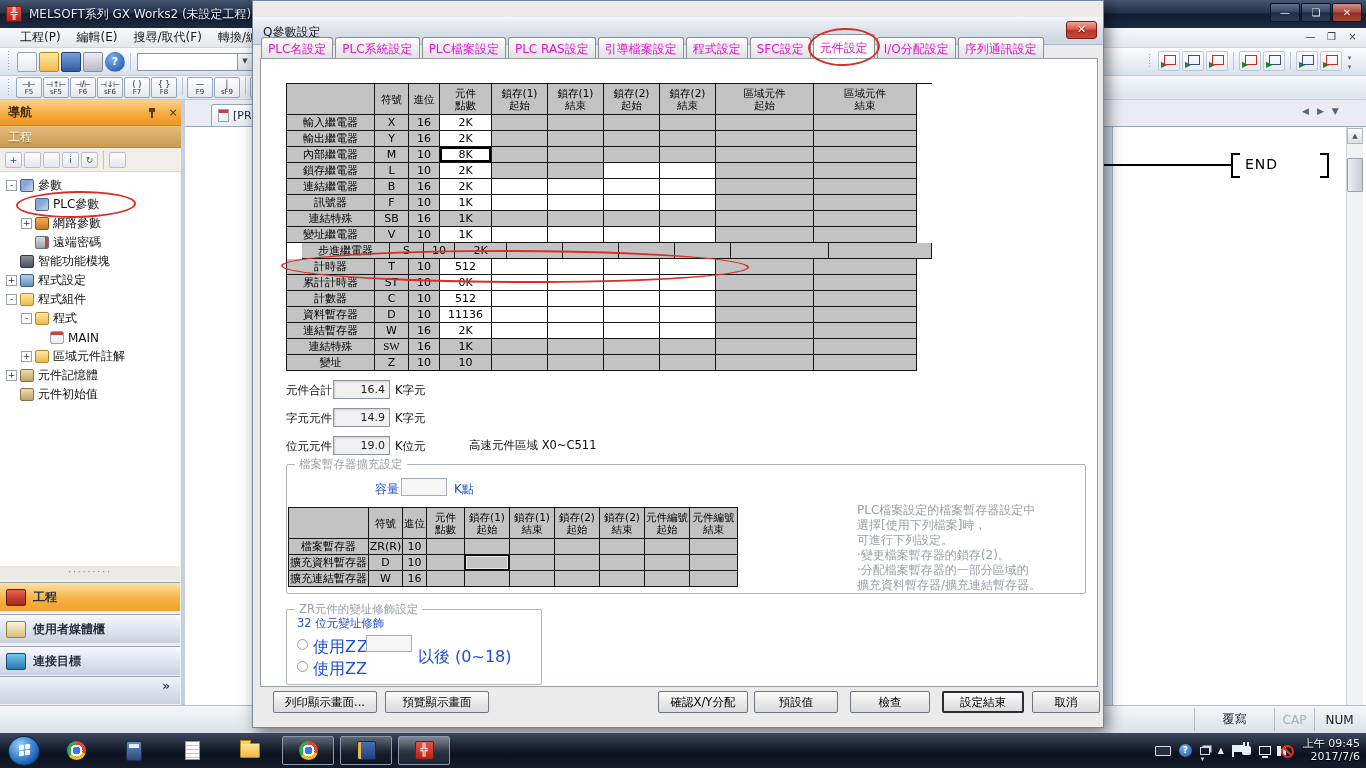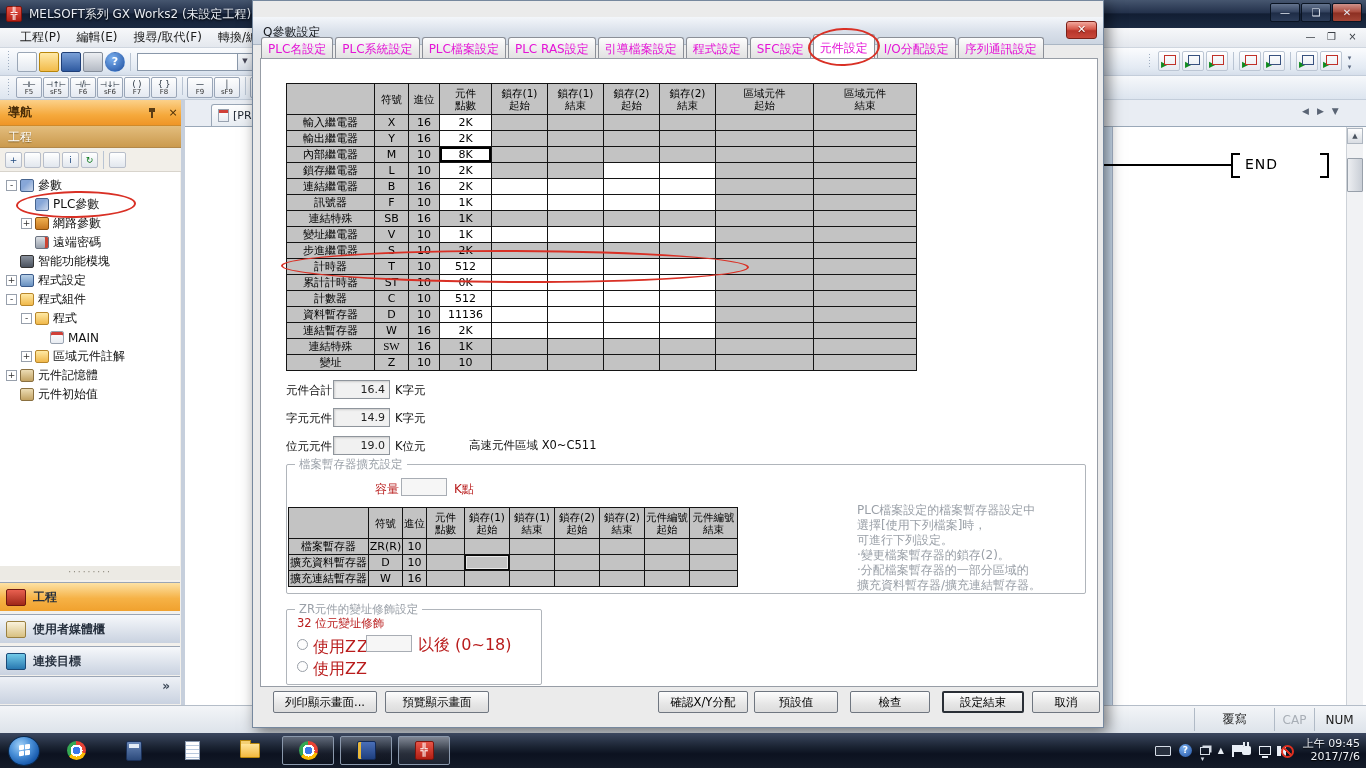--- a/index.html
+++ b/index.html
@@ -155,21 +155,21 @@
 .focused{box-shadow:inset 0 0 0 2px #000,inset 0 0 0 3px #fff}
 .fcell-focus{box-shadow:inset 0 0 0 1px #0a0a0a,inset 0 0 0 2px #e8e8e8}
 
 .total-label,.total-unit{position:absolute;font-size:11.5px;color:#111}
 .total-box{position:absolute;width:57px;height:19px;border:1px solid #8f959c;background:#f1f1f1;font-size:11px;text-align:right;padding:2px 4px 0 0;color:#222;box-shadow:inset 1px 1px 2px rgba(0,0,0,.15)}
 #info-lines{position:absolute;left:216px;top:371px;font-size:11.5px;line-height:13.5px;color:#0c0c0c}
 #highspeed{position:absolute;left:216px;top:437px;font-size:11.5px;color:#0c0c0c}
 
 .groupbox{position:absolute;border:1px solid #b0b5bb;border-radius:2px}
 .grouptitle{position:absolute;left:8px;top:-8px;background:#fff;padding:0 4px;font-size:11.5px;color:#9aa0a8}
-.gray-text{color:#b91c1c}
+.gray-text{color:#1d4ed8}
 #file-group{left:33px;top:463px;width:800px;height:130px}
 #cap-label{position:absolute;left:88px;top:16px;font-size:12px}
 #cap-input{position:absolute;left:114px;top:13px;width:46px;height:18px;border:1px solid #a8adb4;background:#f6f6f6}
 #cap-unit{position:absolute;left:167px;top:16px;font-size:12px}
 #file-table{position:absolute;left:1px;top:42px;border-top:1px solid #141414;border-left:1px solid #141414}
 #file-note{position:absolute;left:570px;top:38px;width:228px;font-size:12px;line-height:15px;color:#9aa0a8}
 #zr-group{left:33px;top:608px;width:256px;height:76px}
 #zr-sub{position:absolute;left:10px;top:6px;font-size:11.5px}
 .radio{position:absolute;width:11px;height:11px;border:1px solid #9aa0a8;border-radius:50%;background:#fdfdfd}
 .zr-lbl{position:absolute;font-size:16px}
@@ -543,21 +543,21 @@
         <div class="dt-cell gray" style="width: 31px;">10</div>
         <div class="dt-cell white" style="width: 52px;">1K</div>
         <div class="dt-cell white" style="width: 56px;"></div>
         <div class="dt-cell white" style="width: 56px;"></div>
         <div class="dt-cell white" style="width: 56px;"></div>
         <div class="dt-cell white" style="width: 56px;"></div>
         <div class="dt-cell gray" style="width: 98px;"></div>
         <div class="dt-cell gray" style="width: 103px;"></div>
       </div>
       <div class="dt-row">
-        <div class="dt-cell gray" style="width: 88px;">步進繼電器</div>
+        <div class="dt-cell gray" style="width: 88px; margin-left: 15px;">步進繼電器</div>
         <div class="dt-cell gray" style="width: 34px;">S</div>
         <div class="dt-cell gray" style="width: 31px;">10</div>
         <div class="dt-cell gray" style="width: 52px;">2K</div>
         <div class="dt-cell gray" style="width: 56px;"></div>
         <div class="dt-cell gray" style="width: 56px;"></div>
         <div class="dt-cell gray" style="width: 56px;"></div>
         <div class="dt-cell gray" style="width: 56px;"></div>
         <div class="dt-cell gray" style="width: 98px;"></div>
         <div class="dt-cell gray" style="width: 103px;"></div>
       </div>
@@ -731,21 +731,21 @@
       </div>
   </div>
 
   <div id="zr-group" class="groupbox">
     <div class="grouptitle">ZR元件的變址修飾設定</div>
     <div id="zr-sub" class="gray-text">32 位元變址修飾</div>
     <div class="radio" style="left:10px;top:29px"></div>
     <div class="zr-lbl gray-text" style="left:26px;top:27px">使用Z</div>
     <div class="zr-lbl gray-text" style="left:70px;top:27px">Z</div>
     <div id="zr-input"></div>
-    <div class="zr-lbl gray-text" style="left:131px;top:25px">以後 (0~18)</div>
+    <div class="zr-lbl gray-text" style="left:131px;top:37px">以後 (0~18)</div>
     <div class="radio" style="left:10px;top:51px"></div>
     <div class="zr-lbl gray-text" style="left:26px;top:49px">使用ZZ</div>
   </div>
 
   <div id="footer">
       <div class="btn" style="left: 20px; width: 104px;">列印顯示畫面...</div>
       <div class="btn" style="left: 132px; width: 104px;">預覽顯示畫面</div>
       <div class="btn" style="left: 405px; width: 90px;">確認X/Y分配</div>
       <div class="btn" style="left: 501px; width: 84px;">預設值</div>
       <div class="btn" style="left: 597px; width: 80px;">檢查</div>

